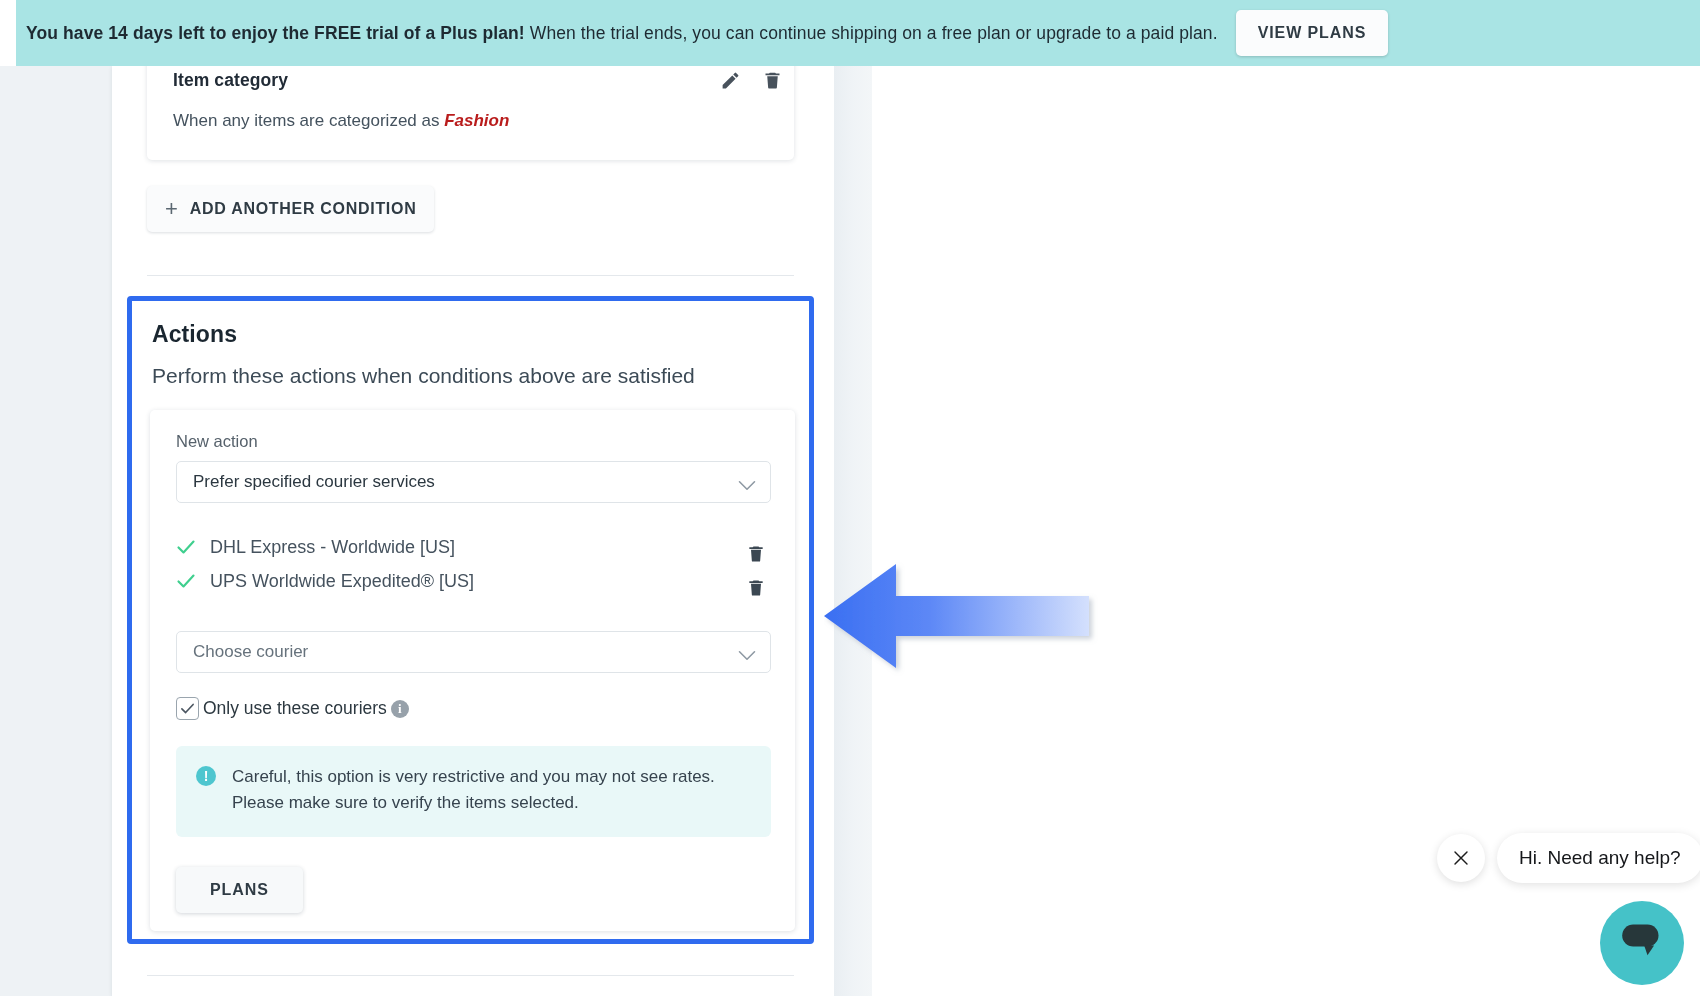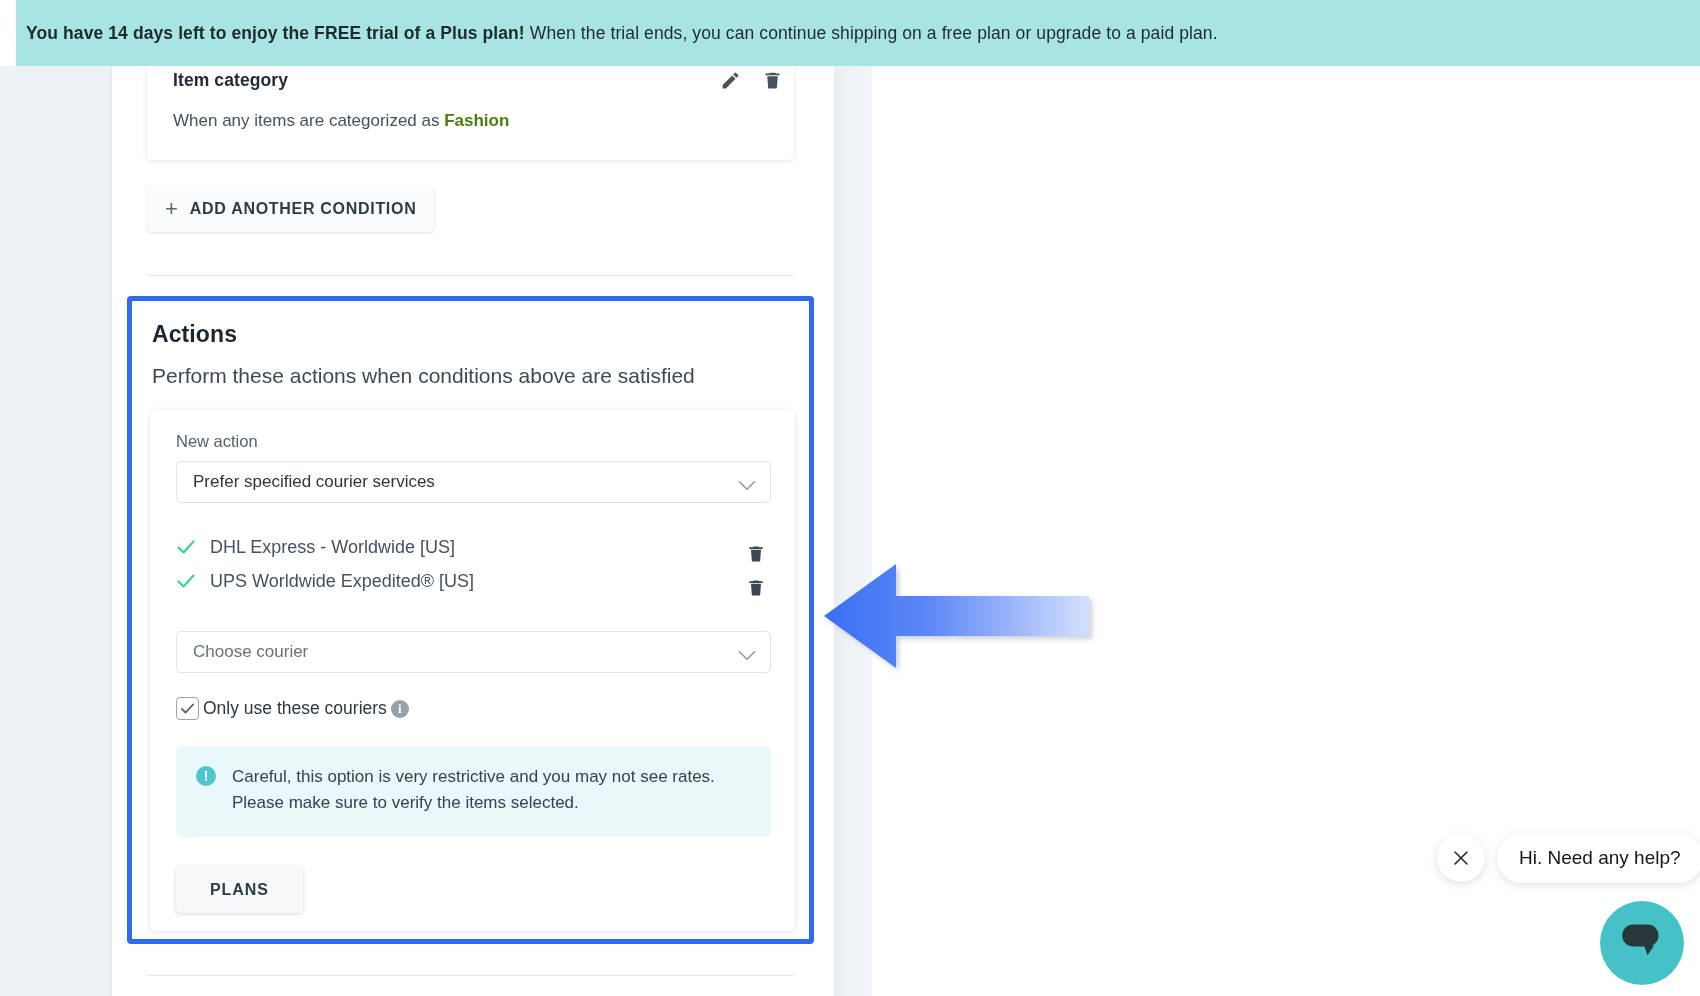--- a/index.html
+++ b/index.html
@@ -111,21 +111,21 @@
     font-size: 17.5px;
     font-weight: 700;
     color: #212b36;
     letter-spacing: .1px;
   }
   .cond-body {
     margin-top: 20px;
     font-size: 17px;
     color: #44525e;
   }
-  .cond-body .highlight { color: #4d7c0f; font-weight: 700; }
+  .cond-body .highlight { color: #b91c1c; font-weight: 700; font-style: italic; }
   .cond-icons {
     position: absolute;
     right: 10px;
     top: 12px;
     display: flex;
     gap: 18px;
     align-items: center;
   }
   .icon-btn {
     width: 24px; height: 24px;
@@ -396,20 +396,21 @@
 
   <div class="page-bg"></div>
   <div class="content-card"></div>
   <div class="gap-strip"></div>
   <div class="right-canvas"></div>
 
   <div class="trial-banner">
     <div class="trial-text">
       <b>You have 14 days left to enjoy the FREE trial of a Plus plan!</b><span class="rest"> When the trial ends, you can continue shipping on a free plan or upgrade to a paid plan.</span>
     </div>
+    <button class="view-plans-btn">VIEW PLANS</button>
   </div>
 
   <div class="condition-card">
     <div class="cond-title">Item category</div>
     <div class="cond-body">
       <span>When any items are categorized as </span><span class="highlight">Fashion</span>
     </div>
     <div class="cond-icons">
       <span class="icon-btn">
         <svg viewBox="0 0 24 24" width="21" height="21" fill="currentColor" aria-hidden="true">

